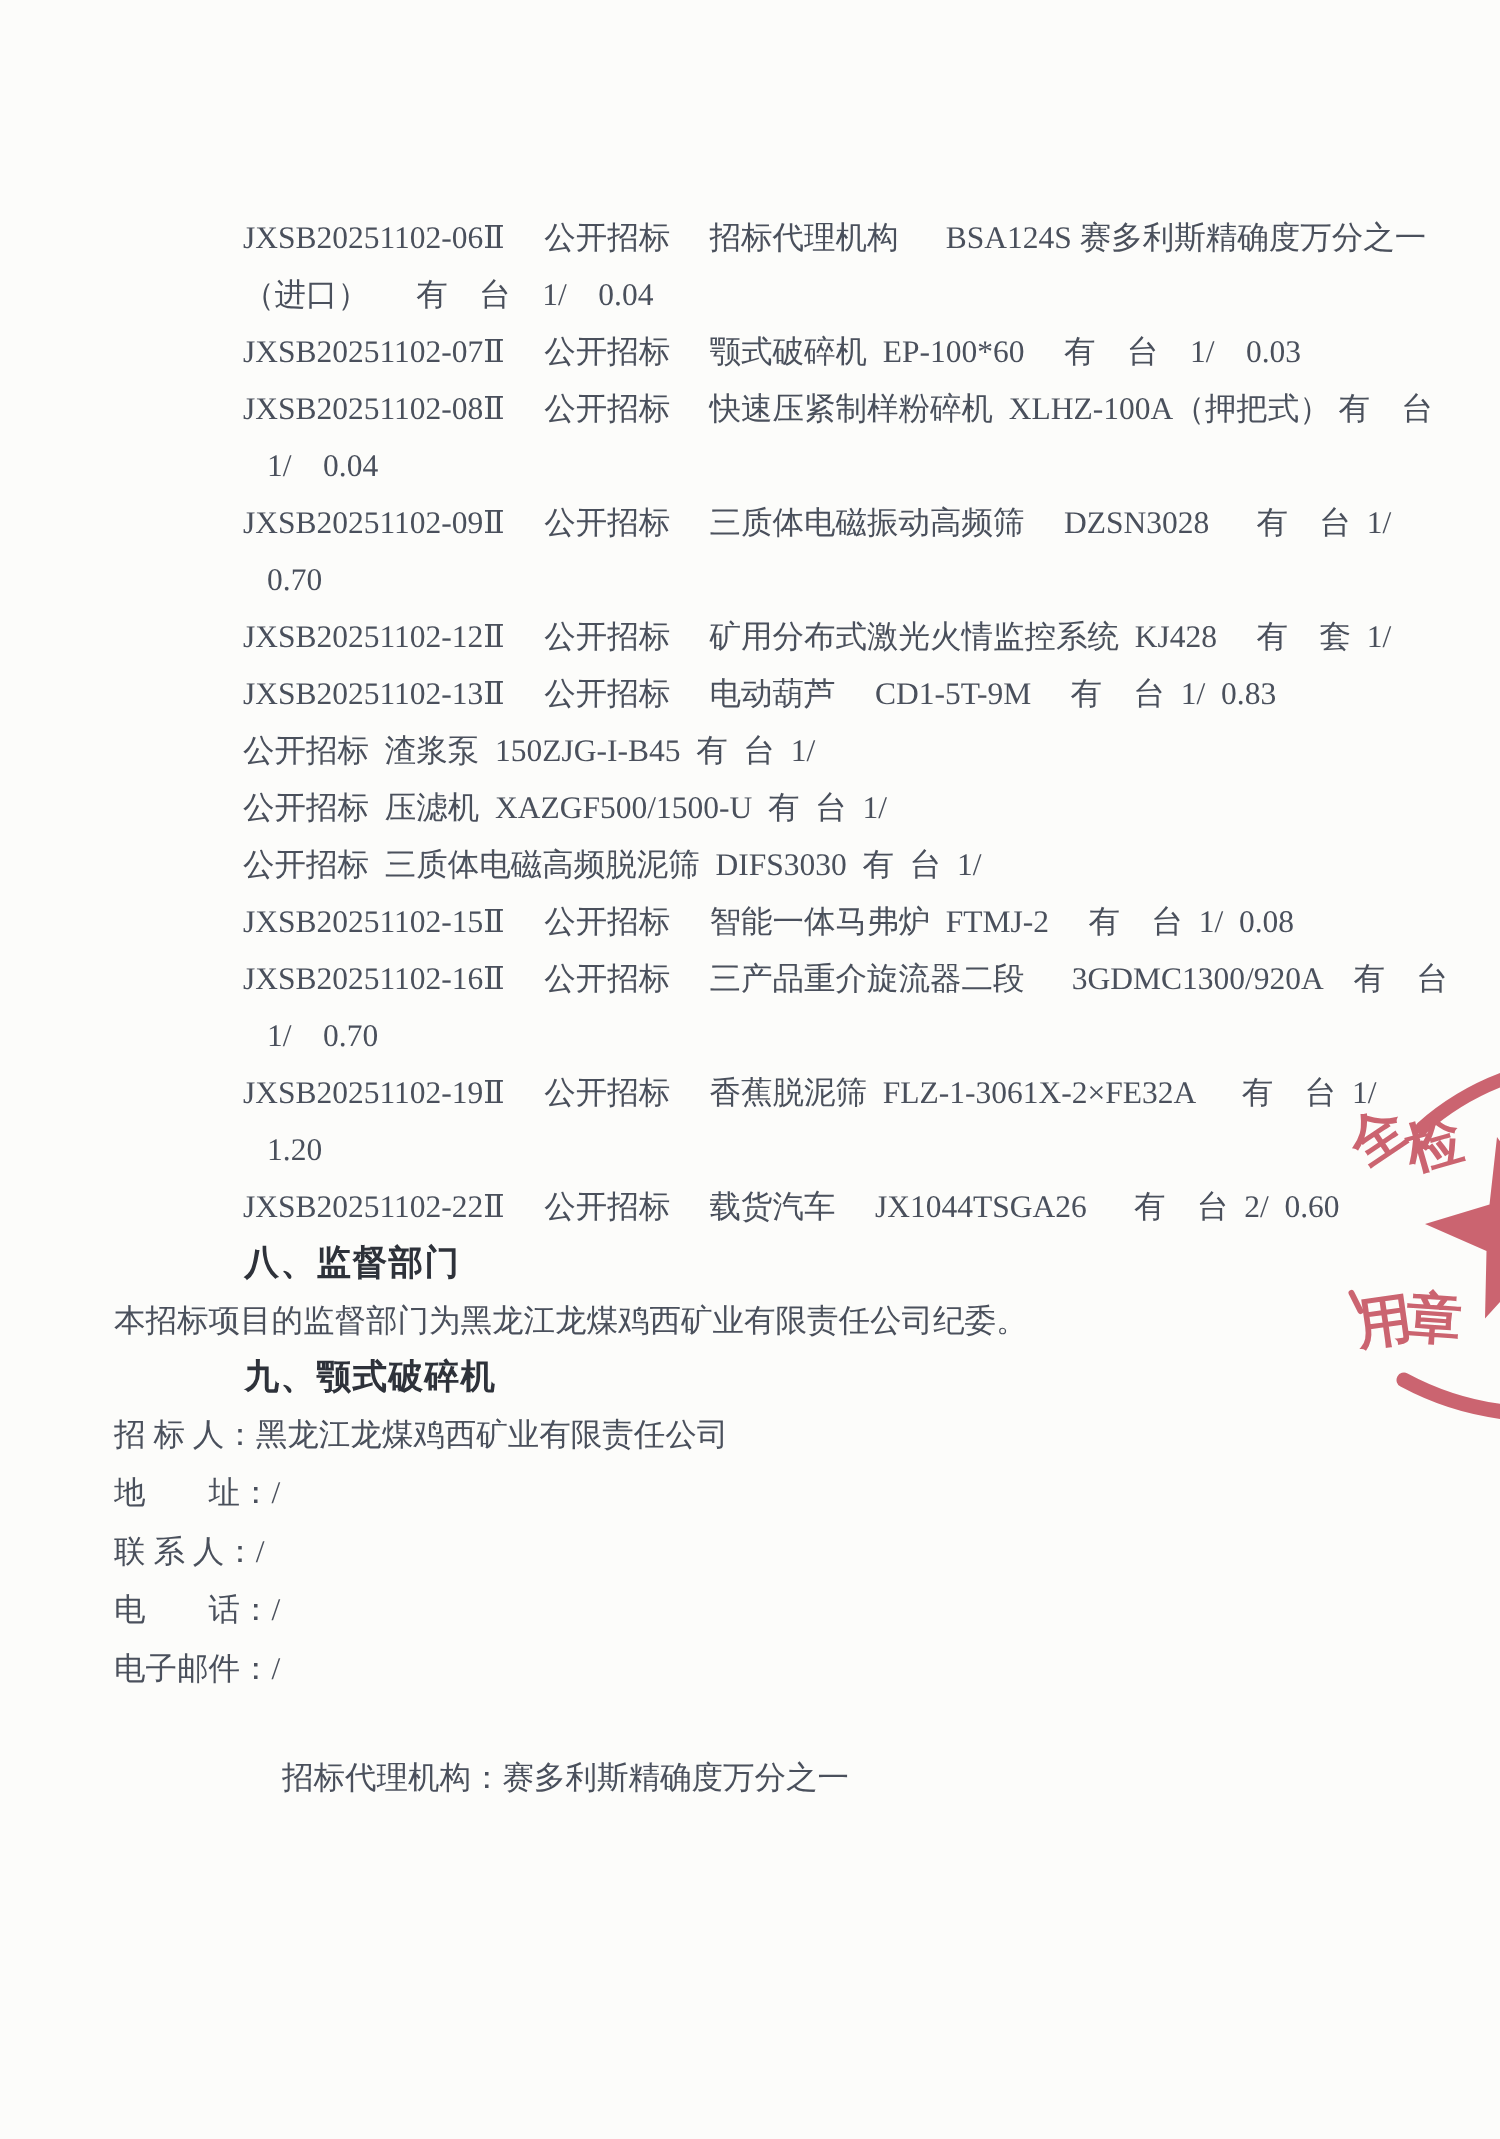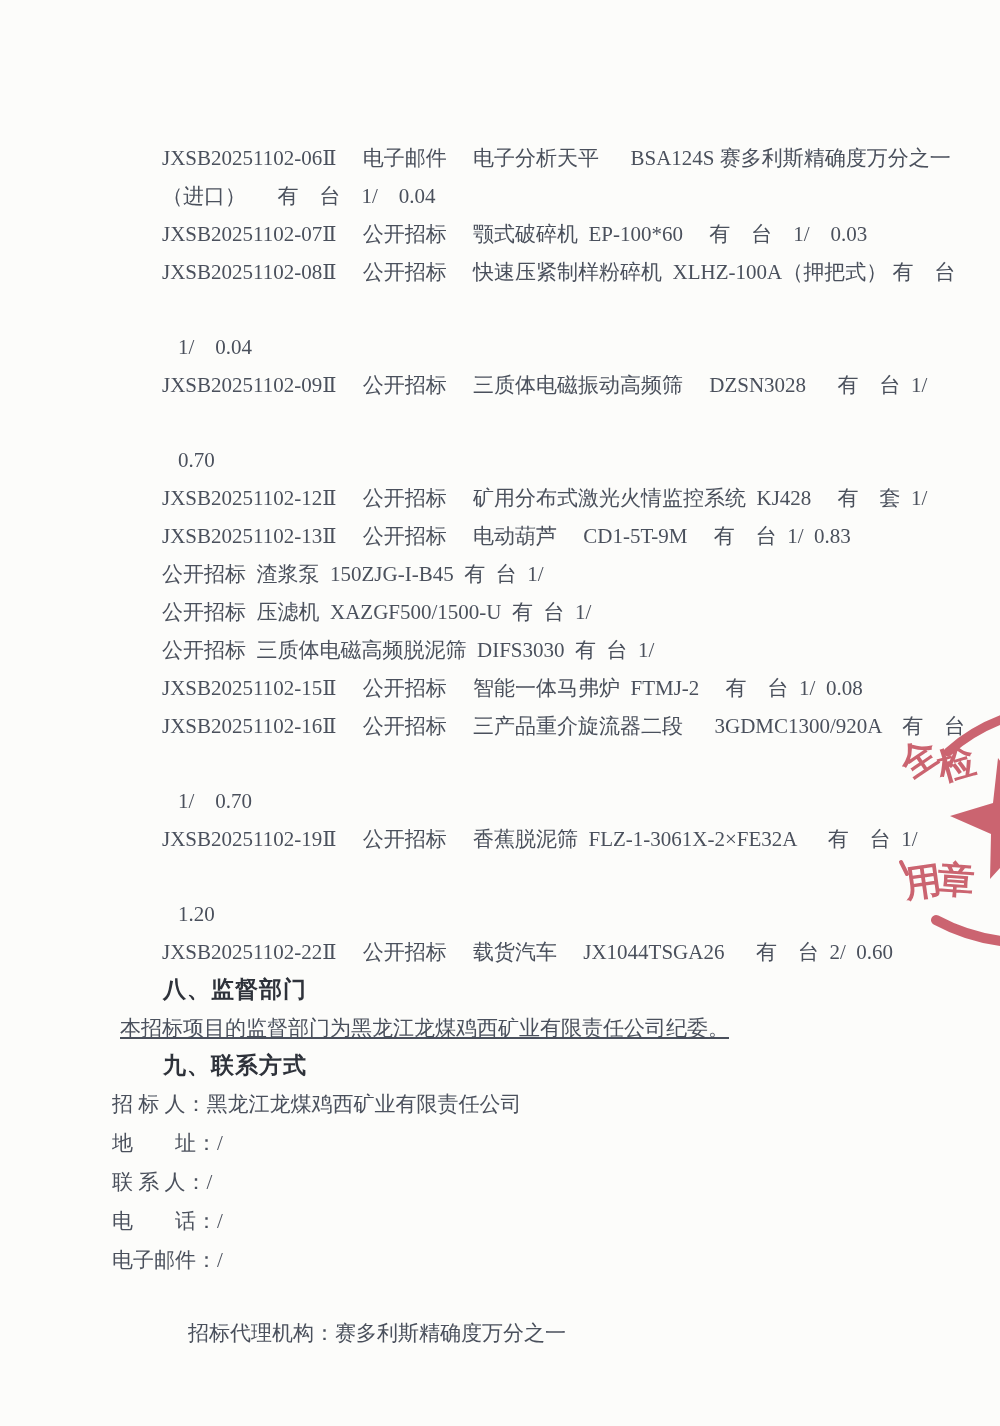--- a/index.html
+++ b/index.html
@@ -17,37 +17,37 @@
     font-family:"Liberation Serif","DejaVu Serif",serif;
     color:var(--text-color);
   }
   .content{position:absolute;top:139px;left:0;width:1000px;}
   .line{
     height:38px;line-height:38px;
     padding-left:162px;
     font-size:21px;
     white-space:pre;
   }
-  .line.cont{padding-left:178px;margin-top:37px;}
+  .line.cont{padding-left:178px;}
   .heading{
     height:38px;line-height:38px;
     padding-left:163px;
     font-size:23px;font-weight:bold;
     color:var(--heading-color);
     letter-spacing:1px;
     margin:0;
   }
   .para{
     height:38px;line-height:38px;
-    padding-left:120px;
-    font-size:21px;white-space:pre;text-decoration:underline;
+    padding-left:76px;
+    font-size:21px;white-space:pre;
   }
   .contact{
     height:39px;line-height:39px;
-    padding-left:112px;
+    padding-left:76px;
     font-size:21px;white-space:pre;
   }
   .agency{
     margin-top:34px;
     height:39px;line-height:39px;
     padding-left:188px;
     font-size:21px;white-space:pre;
   }
   .seal{
     position:absolute;left:860px;top:690px;
@@ -59,42 +59,42 @@
   .seal text{
     fill:var(--seal-color);
     font-size:37px;font-weight:bold;
     font-family:"Liberation Serif","DejaVu Serif",serif;
   }
 </style>
 </head>
 <body>
 
 <div class="content">
-  <div class="line">JXSB20251102-06Ⅱ　 电子邮件　 电子分析天平　  BSA124S 赛多利斯精确度万分之一</div>
+  <div class="line">JXSB20251102-06Ⅱ　 公开招标　 招标代理机构　  BSA124S 赛多利斯精确度万分之一</div>
   <div class="line">（进口）　  有　台　1/　0.04</div>
   <div class="line">JXSB20251102-07Ⅱ　 公开招标　 颚式破碎机  EP-100*60　 有　台　1/　0.03</div>
   <div class="line">JXSB20251102-08Ⅱ　 公开招标　 快速压紧制样粉碎机  XLHZ-100A（押把式） 有　台</div>
   <div class="line cont">1/　0.04</div>
   <div class="line">JXSB20251102-09Ⅱ　 公开招标　 三质体电磁振动高频筛　 DZSN3028　  有　台  1/</div>
   <div class="line cont">0.70</div>
   <div class="line">JXSB20251102-12Ⅱ　 公开招标　 矿用分布式激光火情监控系统  KJ428　 有　套  1/</div>
   <div class="line">JXSB20251102-13Ⅱ　 公开招标　 电动葫芦　 CD1-5T-9M　 有　台  1/  0.83</div>
   <div class="line">公开招标  渣浆泵  150ZJG-I-B45  有  台  1/</div>
   <div class="line">公开招标  压滤机  XAZGF500/1500-U  有  台  1/</div>
   <div class="line">公开招标  三质体电磁高频脱泥筛  DIFS3030  有  台  1/</div>
   <div class="line">JXSB20251102-15Ⅱ　 公开招标　 智能一体马弗炉  FTMJ-2　 有　台  1/  0.08</div>
   <div class="line">JXSB20251102-16Ⅱ　 公开招标　 三产品重介旋流器二段　  3GDMC1300/920A　有　台</div>
   <div class="line cont">1/　0.70</div>
   <div class="line">JXSB20251102-19Ⅱ　 公开招标　 香蕉脱泥筛  FLZ-1-3061X-2×FE32A　  有　台  1/</div>
   <div class="line cont">1.20</div>
   <div class="line">JXSB20251102-22Ⅱ　 公开招标　 载货汽车　 JX1044TSGA26　  有　台  2/  0.60</div>
 
   <h2 class="heading">八、监督部门</h2>
   <div class="para">本招标项目的监督部门为黑龙江龙煤鸡西矿业有限责任公司纪委。</div>
-  <h2 class="heading">九、联系方式</h2>
+  <h2 class="heading">九、颚式破碎机</h2>
 
   <div class="contact">招 标 人：黑龙江龙煤鸡西矿业有限责任公司</div>
   <div class="contact">地　　址：/</div>
   <div class="contact">联 系 人：/</div>
   <div class="contact">电　　话：/</div>
   <div class="contact">电子邮件：/</div>
 
   <div class="agency">招标代理机构：赛多利斯精确度万分之一</div>
 </div>
 

